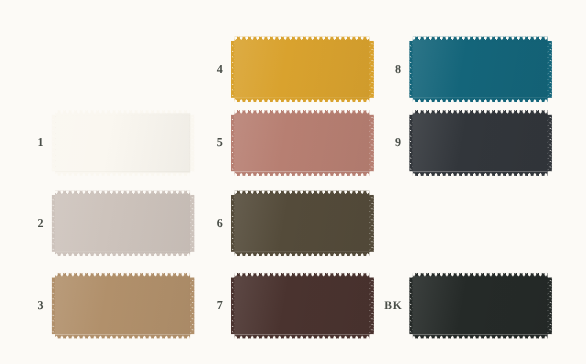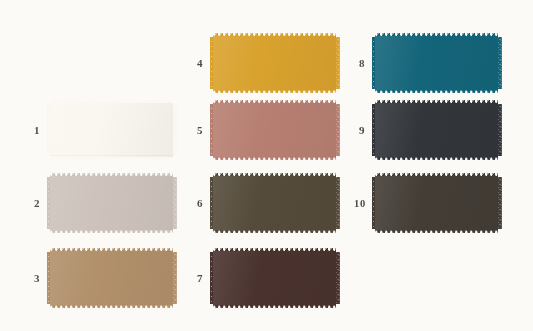--- a/index.html
+++ b/index.html
@@ -249,23 +249,23 @@
       <div class="swatch-label" style="color: rgb(74, 79, 73);">9</div>
       <div class="swatch-chip" style="color: rgb(50, 54, 59);">
         <div class="swatch-body"></div>
         <div class="zig top"></div>
         <div class="zig bottom"></div>
         <div class="zig-v left"></div>
         <div class="zig-v right"></div>
         <div class="sheen"></div>
       </div>
     </div>
-    <div class="swatch-cell" style="left: 375px; top: 173px; width: 123px; height: 60px;">
-      <div class="swatch-label wide" style="color: rgb(74, 79, 73);">10</div>
-      <div class="swatch-chip" style="color: rgb(67, 61, 54);">
+    <div class="swatch-cell" style="left: 375px; top: 248px; width: 123px; height: 60px;">
+      <div class="swatch-label wide" style="color: rgb(74, 79, 73);">BK</div>
+      <div class="swatch-chip" style="color: rgb(37, 42, 40);">
         <div class="swatch-body"></div>
         <div class="zig top"></div>
         <div class="zig bottom"></div>
         <div class="zig-v left"></div>
         <div class="zig-v right"></div>
         <div class="sheen"></div>
       </div>
     </div>
   </div>
 

